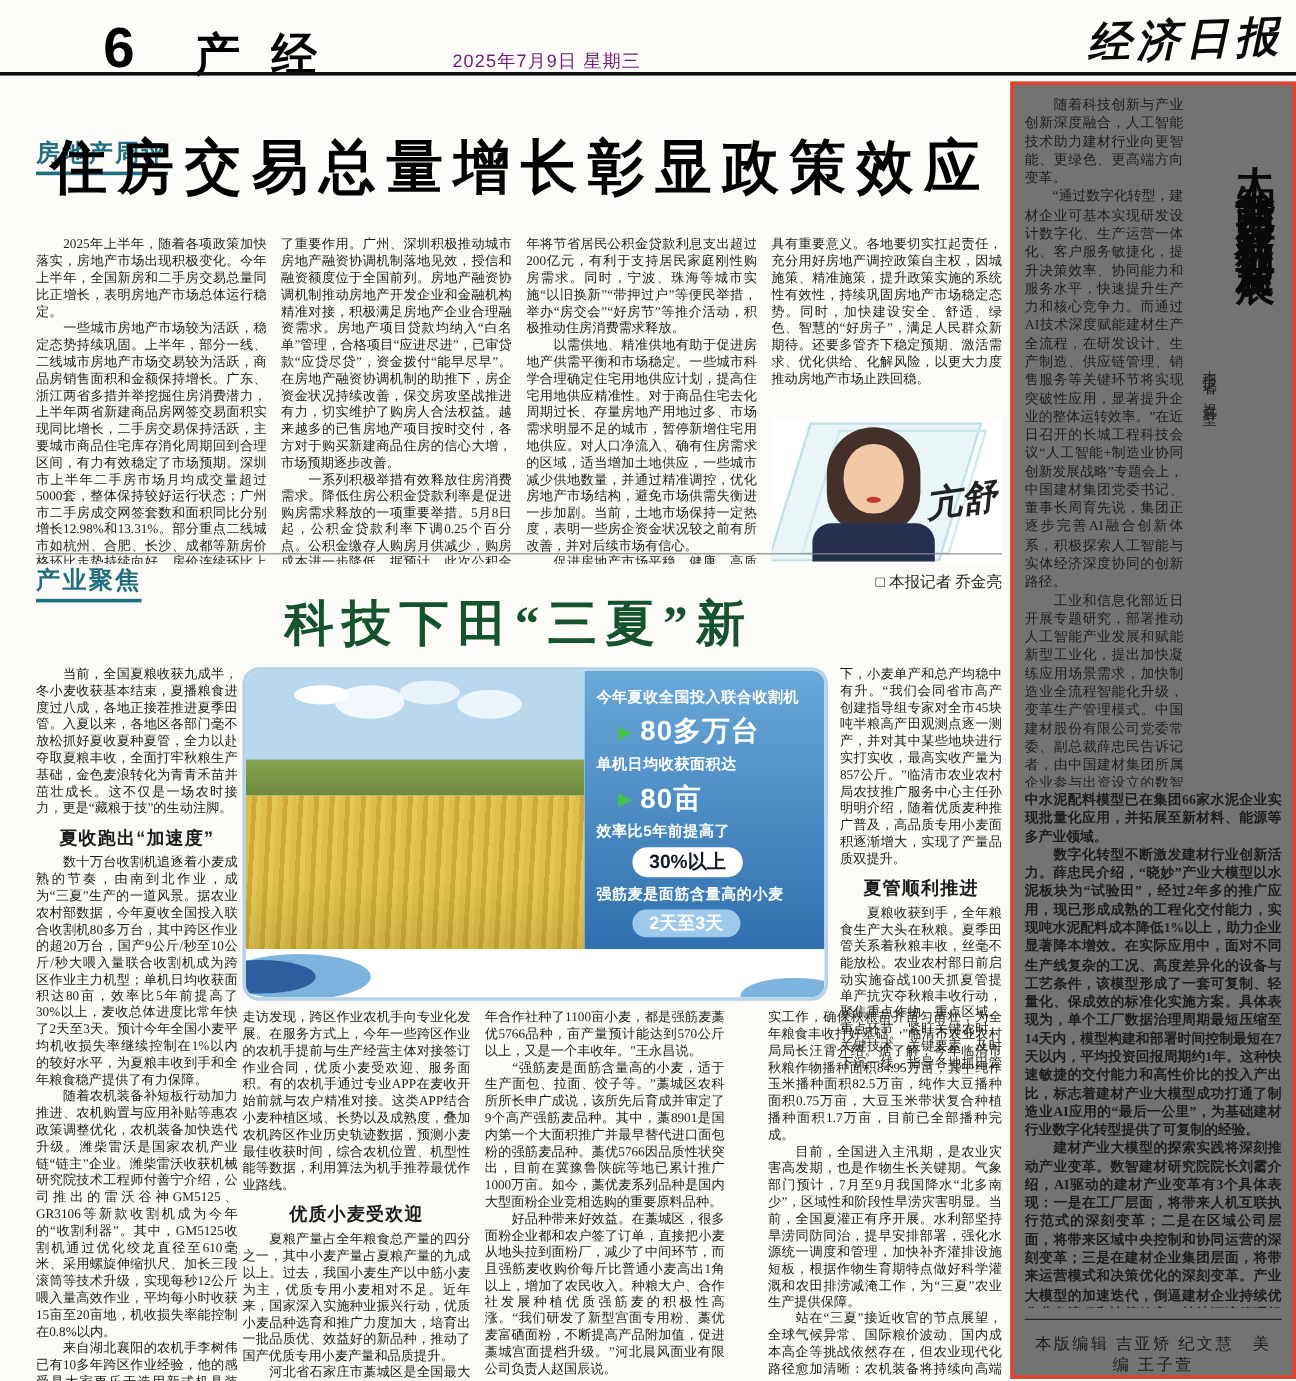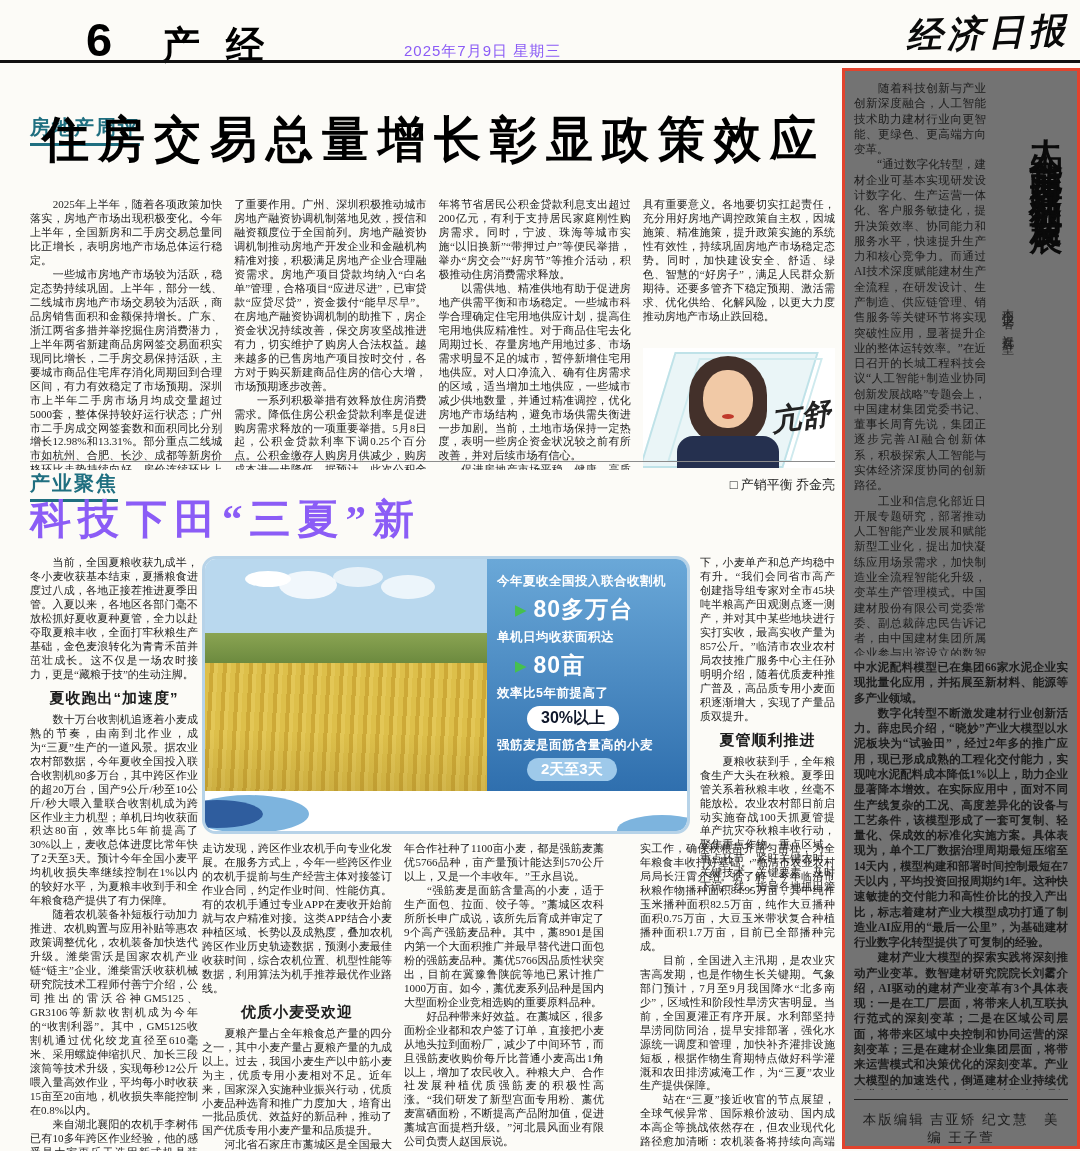--- a/index.html
+++ b/index.html
@@ -1,31 +1,31 @@
 <!DOCTYPE html>
 <html><head>
 <meta charset="utf-8">
 <style>
   html,body{margin:0;padding:0;background:#8a8a8a;}
   .page{position:relative;width:1080px;height:1151px;margin:0 auto;background:#fcfbf7;
         font-family:"Liberation Serif","DejaVu Serif",serif;color:#1c1c1c;overflow:hidden;}
   
   .pageno{position:absolute;left:86px;top:12px;font:900 47px "Liberation Sans",sans-serif;color:#000;}
   .secname{position:absolute;left:162px;top:20px;font:bold 38px "Liberation Sans",sans-serif;letter-spacing:26px;color:#000;}
-  .dateline{position:absolute;left:404px;top:42px;font:15px "Liberation Sans",sans-serif;color:#8b5cf6;letter-spacing:1px;}
+  .dateline{position:absolute;left:377px;top:42px;font:15px "Liberation Sans",sans-serif;color:#701a75;letter-spacing:1px;}
   .logo{position:absolute;left:855px;top:10px;width:215px;text-align:right;
         font:bold italic 36px "Liberation Serif",serif;letter-spacing:5px;transform:rotate(-2deg);color:#0a0a0a;}
   .mastrule{position:absolute;left:0;top:60px;width:1080px;height:3px;background:#111;}
   
   .kicker{position:absolute;left:30px;font:bold 20px "Liberation Sans",sans-serif;color:#1f6f80;
           padding-bottom:2px;border-bottom:3px solid #1f6f80;letter-spacing:2px;}
   .h1{position:absolute;left:33px;top:108px;width:802px;text-align:center;
       font:900 47px "Liberation Sans",sans-serif;letter-spacing:9px;color:#000;transform:scaleY(1.04);}
-  .h2{position:absolute;left:30px;top:492px;width:805px;
-      font:900 41px "Liberation Serif",serif;letter-spacing:7px;color:#8b5cf6;}
+  .h2{position:absolute;left:30px;top:492px;width:805px;text-align:center;
+      font:900 41px "Liberation Serif",serif;letter-spacing:7px;color:#14532d;}
   .byline2{position:absolute;left:600px;top:476px;width:235px;text-align:right;font:13px "Liberation Serif",serif;}
   .hr1{position:absolute;left:30px;top:461px;width:805px;height:1px;background:#8c8c8c;}
   
   .coltext{font-size:11px;line-height:1.27;text-align:justify;white-space:pre-line;overflow:hidden;}
   .sub{font:bold 15px "Liberation Sans",sans-serif;text-align:center;margin:7px 0 5px;letter-spacing:1px;}
   
   .art1{position:absolute;left:30px;top:198px;width:805px;height:272px;display:flex;gap:12px;}
   .art1 .c{flex:1;height:272px;}
   .a1c4-text{height:146px;overflow:hidden;}
   .columnist{position:relative;margin-top:4px;height:120px;background:#fff;overflow:hidden;}
@@ -119,21 +119,21 @@
         <div class="cp-lips"></div>
         <div class="cp-body"></div>
         <div class="cp-sign">亢舒</div>
       </div>
     </div>
   </div>
 
   <div class="hr1"></div>
 
   <div class="kicker" style="top:470px;">产业聚焦</div>
-  <div class="byline2">□ 产销平衡 乔金亮</div>
+  <div class="byline2">□ 本报记者 乔金亮</div>
   <div class="h2">科技下田“三夏”新</div>
 
   <div class="art2">
     <div class="a2c1">
       <div class="coltext">　　当前，全国夏粮收获九成半，冬小麦收获基本结束，夏播粮食进度过八成，各地正接茬推进夏季田管。入夏以来，各地区各部门毫不放松抓好夏收夏种夏管，全力以赴夺取夏粮丰收，全面打牢秋粮生产基础，金色麦浪转化为青青禾苗并茁壮成长。这不仅是一场农时接力，更是“藏粮于技”的生动注脚。</div>
       <div class="sub">夏收跑出“加速度”</div>
       <div class="coltext" style="height:438px;">　　数十万台收割机追逐着小麦成熟的节奏，由南到北作业，成为“三夏”生产的一道风景。据农业农村部数据，今年夏收全国投入联合收割机80多万台，其中跨区作业的超20万台，国产9公斤/秒至10公斤/秒大喂入量联合收割机成为跨区作业主力机型；单机日均收获面积达80亩，效率比5年前提高了30%以上，麦收总体进度比常年快了2天至3天。预计今年全国小麦平均机收损失率继续控制在1%以内的较好水平，为夏粮丰收到手和全年粮食稳产提供了有力保障。
 　　随着农机装备补短板行动加力推进、农机购置与应用补贴等惠农政策调整优化，农机装备加快迭代升级。潍柴雷沃是国家农机产业链“链主”企业。潍柴雷沃收获机械研究院技术工程师付善宁介绍，公司推出的雷沃谷神GM5125、GR3106等新款收割机成为今年的“收割利器”。其中，GM5125收割机通过优化绞龙直径至610毫米、采用螺旋伸缩扒尺、加长三段滚筒等技术升级，实现每秒12公斤喂入量高效作业，平均每小时收获15亩至20亩地，机收损失率能控制在0.8%以内。
 　　来自湖北襄阳的农机手李树伟已有10多年跨区作业经验，他的感受是大家更乐于选用新式机具装备。当前量产的联合收割机大多具有助力转向等功能，机具响应更加灵敏，农机手操作更加简便省力。同时，北斗辅助驾驶设备加快推广应用，可以更好地控制留茬高度、机具状态，大幅提高作业质量。另外，现在的联合收割机更注重作业舒适性，驾驶舱内装有空调、人体工程学座椅等，农机手工作环境明显改善。
 　　“以前跑单靠运气，现在靠大数据。”记者</div>
@@ -177,21 +177,21 @@
         <div class="a2colR">
           <div class="coltext">下，小麦单产和总产均稳中有升。“我们会同省市高产创建指导组专家对全市45块吨半粮高产田观测点逐一测产，并对其中某些地块进行实打实收，最高实收产量为857公斤。”临清市农业农村局农技推广服务中心主任孙明明介绍，随着优质麦种推广普及，高品质专用小麦面积逐渐增大，实现了产量品质双提升。</div>
           <div class="sub">夏管顺利推进</div>
           <div class="coltext" style="height:140px;">　　夏粮收获到手，全年粮食生产大头在秋粮。夏季田管关系着秋粮丰收，丝毫不能放松。农业农村部日前启动实施奋战100天抓夏管提单产抗灾夺秋粮丰收行动，聚焦重点作物、重点区域、重点环节，紧盯关键农时、关键技术、关键要素，及时下沉一线，指导各地抓田管促壮苗、抓“双抢”落面积、抓措施提单产、抓防灾控病虫。
 　　“随着玉米逐渐出苗，我们成立了12个帮包小组帮助农民群众抓好玉米生产，做好接下来玉米除草、水肥调控、一喷多促等环节的落</div>
         </div>
       </div>
 
       <div class="a2bottom">
         <div class="a2b1">
-          <div class="coltext">走访发现，跨区作业农机手向专业化发展。在服务方式上，今年一些跨区作业的农机手提前与生产经营主体对接签订作业合同，约定作业时间、性能仿真。有的农机手通过专业APP在麦收开始前就与农户精准对接。这类APP结合小麦种植区域、长势以及成熟度，叠加农机跨区作业历史轨迹数据，预测小麦最佳收获时间，综合农机位置、机型性能等数据，利用算法为机手推荐最优作业路线。</div>
+          <div class="coltext">走访发现，跨区作业农机手向专业化发展。在服务方式上，今年一些跨区作业的农机手提前与生产经营主体对接签订作业合同，优质小麦受欢迎、服务面积。有的农机手通过专业APP在麦收开始前就与农户精准对接。这类APP结合小麦种植区域、长势以及成熟度，叠加农机跨区作业历史轨迹数据，预测小麦最佳收获时间，综合农机位置、机型性能等数据，利用算法为机手推荐最优作业路线。</div>
           <div class="sub">优质小麦受欢迎</div>
           <div class="coltext" style="height:140px;">　　夏粮产量占全年粮食总产量的四分之一，其中小麦产量占夏粮产量的九成以上。过去，我国小麦生产以中筋小麦为主，优质专用小麦相对不足。近年来，国家深入实施种业振兴行动，优质小麦品种选育和推广力度加大，培育出一批品质优、效益好的新品种，推动了国产优质专用小麦产量和品质提升。
 　　河北省石家庄市藁城区是全国最大的强筋麦生产收购加工基地，今年全区小麦种植面积47.9万亩，其中优质强筋麦品种占80%以上。麦收之后，五丰农机种植服务专业合作社负责人王永昌对小麦测产的结果很满意。“今</div>
         </div>
         <div class="a2b2 coltext">年合作社种了1100亩小麦，都是强筋麦藁优5766品种，亩产量预计能达到570公斤以上，又是一个丰收年。”王永昌说。
 　　“强筋麦是面筋含量高的小麦，适于生产面包、拉面、饺子等。”藁城区农科所所长申广成说，该所先后育成并审定了9个高产强筋麦品种。其中，藁8901是国内第一个大面积推广并最早替代进口面包粉的强筋麦品种。藁优5766因品质性状突出，目前在冀豫鲁陕皖等地已累计推广1000万亩。如今，藁优麦系列品种是国内大型面粉企业竞相选购的重要原料品种。
 　　好品种带来好效益。在藁城区，很多面粉企业都和农户签了订单，直接把小麦从地头拉到面粉厂，减少了中间环节，而且强筋麦收购价每斤比普通小麦高出1角以上，增加了农民收入。种粮大户、合作社发展种植优质强筋麦的积极性高涨。“我们研发了新型宫面专用粉、藁优麦富硒面粉，不断提高产品附加值，促进藁城宫面提档升级。”河北晨风面业有限公司负责人赵国辰说。
 　　今年山东省临清市小麦种植面积85.2万亩，在高标准农田建设、农技推广服务、优良小麦品种普及和农民管理水平提高等综合作用</div>
         <div class="a2b3 coltext">实工作，确保秋粮苗齐苗匀苗壮，为全年粮食丰收打好基础。”临清市农业农村局局长汪霄介绍。据了解，今年临清市秋粮作物播种面积84.95万亩，其中纯作玉米播种面积82.5万亩，纯作大豆播种面积0.75万亩，大豆玉米带状复合种植播种面积1.7万亩，目前已全部播种完成。
 　　目前，全国进入主汛期，是农业灾害高发期，也是作物生长关键期。气象部门预计，7月至9月我国降水“北多南少”，区域性和阶段性旱涝灾害明显。当前，全国夏灌正有序开展。水利部坚持旱涝同防同治，提早安排部署，强化水源统一调度和管理，加快补齐灌排设施短板，根据作物生育期特点做好科学灌溉和农田排涝减淹工作，为“三夏”农业生产提供保障。

